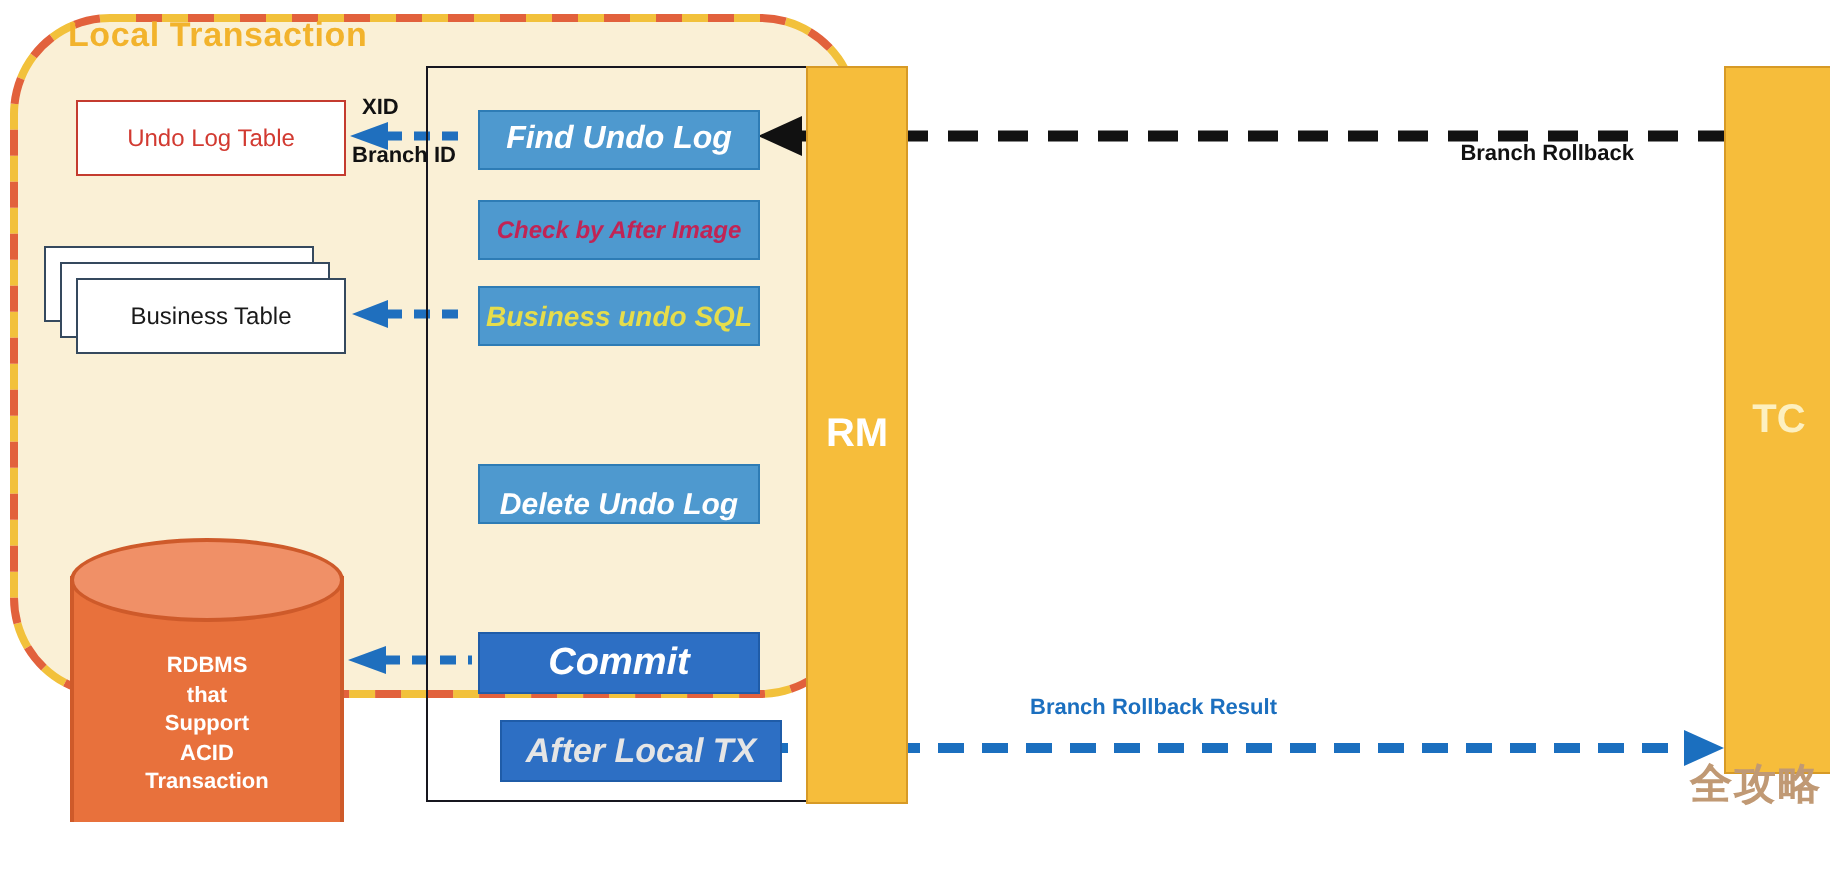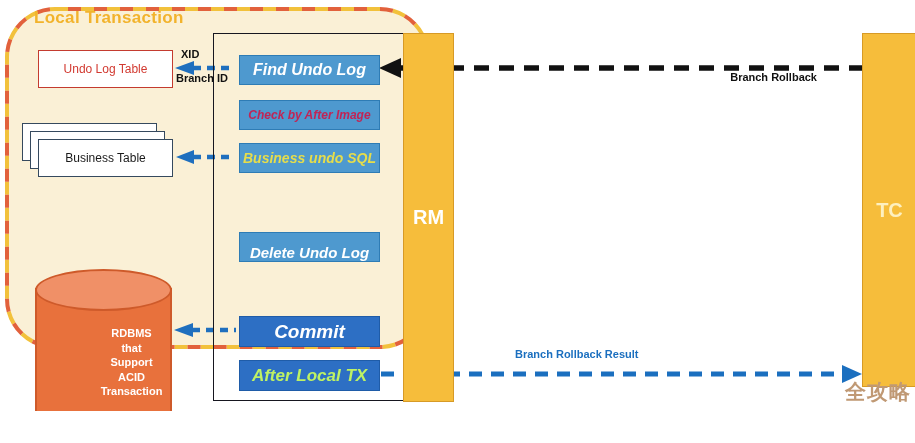--- a/index.html
+++ b/index.html
@@ -27,42 +27,42 @@
     position:absolute;left:0;top:19px;width:133px;height:146px;background:#E8713C;
     border:2px solid #CE5A2A;border-top:none;
     border-radius:0 0 66px 66px / 0 0 22px 22px;
   }
   .cyl-top{
     position:absolute;left:0;top:0;width:133px;height:38px;background:#F09067;
     border:2px solid #CE5A2A;border-radius:50%;
   }
   .cyl-text{
     position:absolute;left:0;top:57px;width:137px;text-align:center;z-index:2;
-    color:#ffffff;font-weight:bold;font-size:11px;line-height:14.5px;padding-left:28px;
+    color:#ffffff;font-weight:bold;font-size:11px;line-height:14.5px;
   }
   .cyl-text span{display:block;}
   
   .seq-box{
     position:absolute;left:213px;top:33px;width:189px;height:366px;z-index:2;
     border:1.5px solid #16161F;background:transparent;
   }
   
   .act{
     position:absolute;left:239px;width:139px;height:28px;z-index:3;
     display:flex;align-items:center;justify-content:center;
     font-style:italic;font-weight:bold;
   }
   .act-light{background:#4E99CF;border:1.5px solid #2E7CB5;}
   .act-dark{background:#2D6FC4;border:1.5px solid #1F5CA8;}
   .a0{top:55px;color:#ffffff;font-size:16px;}
   .a1{top:100px;color:#C12455;font-size:12px;}
   .a2{top:143px;color:#E6DD4B;font-size:14px;}
   .a3{top:232px;color:#ffffff;font-size:15px;align-items:flex-end;}
   .a4{top:316px;height:29px;color:#ffffff;font-size:19px;}
-  .a5{top:360px;height:29px;color:#bef264;font-size:17px;}
+  .a5{top:360px;height:29px;color:#e5e5e5;font-size:17px;margin-left:11px;}
   
   .bar{
     position:absolute;top:33px;z-index:4;background:#F6BD3B;border:1px solid #D79A26;
     display:flex;align-items:center;justify-content:center;
     font-weight:bold;font-size:20px;color:#ffffff;
   }
   .bar-rm{left:403px;width:49px;height:367px;}
   .bar-tc{left:862px;width:53px;height:352px;color:#FDF0C0;}
   
   .ann{position:absolute;z-index:5;font-weight:bold;font-size:11px;color:#111111;}

